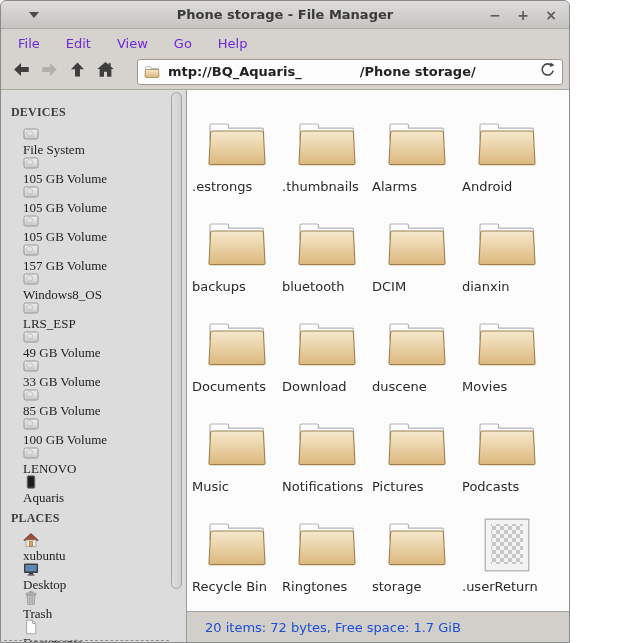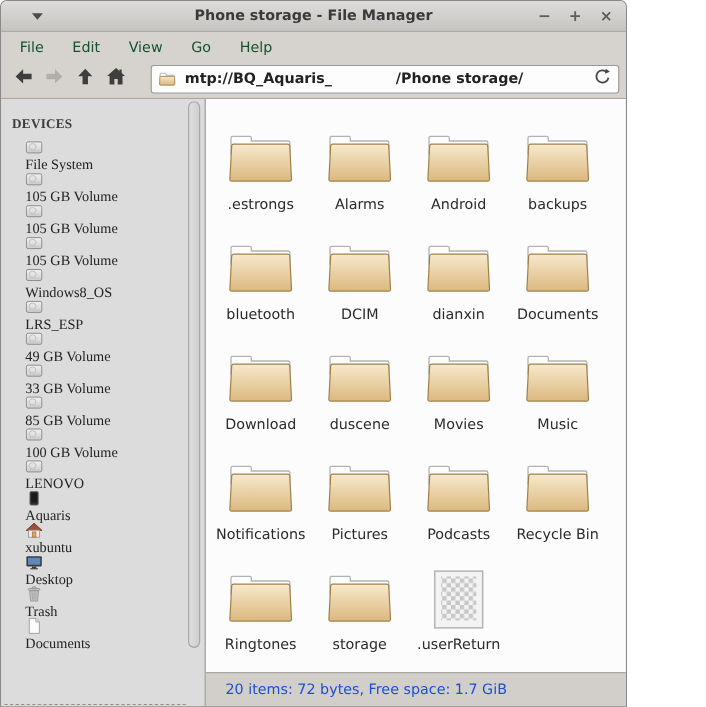--- a/index.html
+++ b/index.html
@@ -18,21 +18,21 @@
     display:flex; align-items:center; position:relative;
   }
   .win-menu-btn { position:absolute; left:28px; top:11px; width:0; height:0;
     border-left:5px solid transparent; border-right:5px solid transparent;
     border-top:6px solid #4b4b4b; cursor:default; }
   .title { flex:1; text-align:center; font-size:13px; font-weight:bold; color:#3a3a3a; }
   .win-controls { position:absolute; right:10px; top:0; height:28px; display:flex; align-items:center; gap:12px; }
   .win-btn { width:16px; text-align:center; font-size:14px; font-weight:bold; color:#5d5d5d; line-height:28px; }
   
   .menubar { height:28px; flex:0 0 28px; display:flex; align-items:center; padding-left:4px; background:#d6d2cd; }
-  .menu-item { padding:4px 13px; font-size:13px; color:#14532d; }
+  .menu-item { padding:4px 13px; font-size:13px; color:#6d28d9; }
   
   .toolbar { height:33px; flex:0 0 33px; display:flex; align-items:center; padding:0 6px 3px 6px; background:#d6d2cd; border-bottom:1px solid #aba7a1; }
   .tool-btn { width:28px; height:26px; display:flex; align-items:center; justify-content:center; border-radius:3px; }
   .tool-btn svg { width:19px; height:19px; }
   .pathbar {
     flex:1; height:26px; margin-left:18px; background:#fdfdfd;
     border:1px solid #999; border-radius:3px;
     display:flex; align-items:center; padding:0 6px; overflow:hidden;
   }
   .pathbar .path-folder-icon { flex:0 0 16px; margin-right:8px; display:flex; }
@@ -50,21 +50,21 @@
   .side-item .icon { width:16px; height:16px; margin-right:9px; display:flex; flex:0 0 16px; }
   .side-scrollbar {
     position:absolute; top:2px; right:4px; width:11px; height:497px;
     background:linear-gradient(90deg,#dedede,#cfcfcf);
     border:1px solid #a3a3a3; border-radius:6px;
   }
   .side-overflow-dashes { position:absolute; left:3px; right:17px; bottom:1px; border-top:1px dashed #8f8f8f; }
   .main-col { flex:1; display:flex; flex-direction:column; overflow:hidden; }
   .filepane { flex:1; background:#fcfcfc; padding:24px 0 0 5px; overflow:hidden; }
   .grid { display:grid; grid-template-columns:repeat(4,90px); grid-auto-rows:100px; }
-  .cell { display:flex; flex-direction:column; align-items:center; }
+  .cell { display:flex; flex-direction:column; }
   .cell .icon-wrap { height:58px; display:flex; align-items:flex-end; justify-content:center; }
   .cell .label { margin-top:7px; font-size:13px; color:#2a2a2a; white-space:nowrap; }
   
   .statusbar { flex:0 0 31px; background:#d2cfca; border-top:1px solid #a6a29c; display:flex; align-items:center; padding-left:18px; }
   .status-text { font-size:13px; color:#1d4ed8; }
   .hidden-defs { position:absolute; width:0; height:0; }
 </style>
 </head>
 <body>
 
@@ -191,20 +191,30 @@
             <span>105 GB Volume</span>
           </div>
           <div class="side-item">
             <span class="icon">
               <svg viewBox="0 0 16 16">
                 <rect x="1" y="3" width="14" height="10" rx="1.6" fill="url(#drvgrad)" stroke="#8d8d8d" stroke-width="0.9"></rect>
                 <ellipse cx="6.6" cy="7.4" rx="3.2" ry="2.8" fill="none" stroke="#bfbfbf" stroke-width="0.9"></ellipse>
                 <rect x="2.6" y="10.4" width="10.8" height="1.4" fill="#cacaca"></rect>
               </svg>
             </span>
+            <span>157 GB Volume</span>
+          </div>
+          <div class="side-item">
+            <span class="icon">
+              <svg viewBox="0 0 16 16">
+                <rect x="1" y="3" width="14" height="10" rx="1.6" fill="url(#drvgrad)" stroke="#8d8d8d" stroke-width="0.9"></rect>
+                <ellipse cx="6.6" cy="7.4" rx="3.2" ry="2.8" fill="none" stroke="#bfbfbf" stroke-width="0.9"></ellipse>
+                <rect x="2.6" y="10.4" width="10.8" height="1.4" fill="#cacaca"></rect>
+              </svg>
+            </span>
             <span>Windows8_OS</span>
           </div>
           <div class="side-item">
             <span class="icon">
               <svg viewBox="0 0 16 16">
                 <rect x="1" y="3" width="14" height="10" rx="1.6" fill="url(#drvgrad)" stroke="#8d8d8d" stroke-width="0.9"></rect>
                 <ellipse cx="6.6" cy="7.4" rx="3.2" ry="2.8" fill="none" stroke="#bfbfbf" stroke-width="0.9"></ellipse>
                 <rect x="2.6" y="10.4" width="10.8" height="1.4" fill="#cacaca"></rect>
               </svg>
             </span>
@@ -262,20 +272,21 @@
           </div>
           <div class="side-item">
             <span class="icon">
               <svg viewBox="0 0 16 16">
                 <rect x="4.2" y="1.8" width="7.6" height="12.4" rx="1.2" fill="#2d2d2d" stroke="#6e6e6e" stroke-width="0.8"></rect>
                 <rect x="5.4" y="3.4" width="5.2" height="8.2" fill="#1a1a1a"></rect>
               </svg>
             </span>
             <span>Aquaris</span>
           </div>
+          <div class="side-header">PLACES</div>
           <div class="side-item">
             <span class="icon">
               <svg viewBox="0 0 16 16">
                 <path d="M0.8 8.2 L8 1.6 L15.2 8.2 Z" fill="#9c4f38" stroke="#6d3424" stroke-width="0.8"></path>
                 <rect x="3" y="8" width="10" height="6.4" fill="#f2ece2" stroke="#9a9a9a" stroke-width="0.8"></rect>
                 <rect x="6.4" y="9.6" width="3.2" height="4.8" fill="#dfa15c" stroke="#a5763f" stroke-width="0.7"></rect>
               </svg>
             </span>
             <span>xubuntu</span>
           </div>
@@ -326,20 +337,29 @@
               </div>
               <div class="label">.estrongs</div>
             </div>
             <div class="cell">
               <div class="icon-wrap">
                 <svg width="64" height="54" viewBox="0 0 64 54">
                   <path d="M5 22 V7.5 Q5 6 6.5 6 H22 Q23.5 6 23.5 7.5 V10.2 H57 Q58.5 10.2 58.5 11.7 V22 Z" fill="#fdfdfd" stroke="#b3b3b3" stroke-width="1.2"></path>
                   <path d="M7.5 13 H56.5 Q58.3 13 58.4 14.8 L60 44.8 Q60.1 46.6 58.3 46.6 H5.7 Q3.9 46.6 4.0 44.8 L5.6 14.8 Q5.7 13 7.5 13 Z" fill="url(#foldgrad)" stroke="#a0804a" stroke-width="1.1"></path>
                 </svg>
               </div>
+              <div class="label">.thumbnails</div>
+            </div>
+            <div class="cell">
+              <div class="icon-wrap">
+                <svg width="64" height="54" viewBox="0 0 64 54">
+                  <path d="M5 22 V7.5 Q5 6 6.5 6 H22 Q23.5 6 23.5 7.5 V10.2 H57 Q58.5 10.2 58.5 11.7 V22 Z" fill="#fdfdfd" stroke="#b3b3b3" stroke-width="1.2"></path>
+                  <path d="M7.5 13 H56.5 Q58.3 13 58.4 14.8 L60 44.8 Q60.1 46.6 58.3 46.6 H5.7 Q3.9 46.6 4.0 44.8 L5.6 14.8 Q5.7 13 7.5 13 Z" fill="url(#foldgrad)" stroke="#a0804a" stroke-width="1.1"></path>
+                </svg>
+              </div>
               <div class="label">Alarms</div>
             </div>
             <div class="cell">
               <div class="icon-wrap">
                 <svg width="64" height="54" viewBox="0 0 64 54">
                   <path d="M5 22 V7.5 Q5 6 6.5 6 H22 Q23.5 6 23.5 7.5 V10.2 H57 Q58.5 10.2 58.5 11.7 V22 Z" fill="#fdfdfd" stroke="#b3b3b3" stroke-width="1.2"></path>
                   <path d="M7.5 13 H56.5 Q58.3 13 58.4 14.8 L60 44.8 Q60.1 46.6 58.3 46.6 H5.7 Q3.9 46.6 4.0 44.8 L5.6 14.8 Q5.7 13 7.5 13 Z" fill="url(#foldgrad)" stroke="#a0804a" stroke-width="1.1"></path>
                 </svg>
               </div>
               <div class="label">Android</div>

